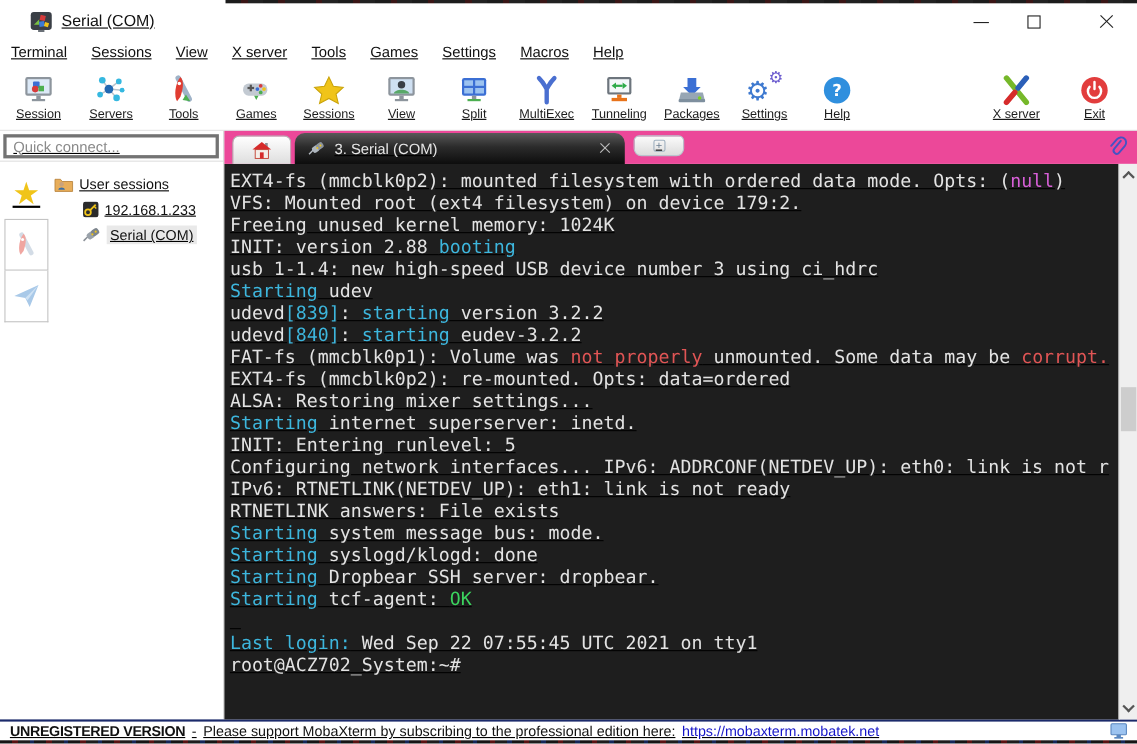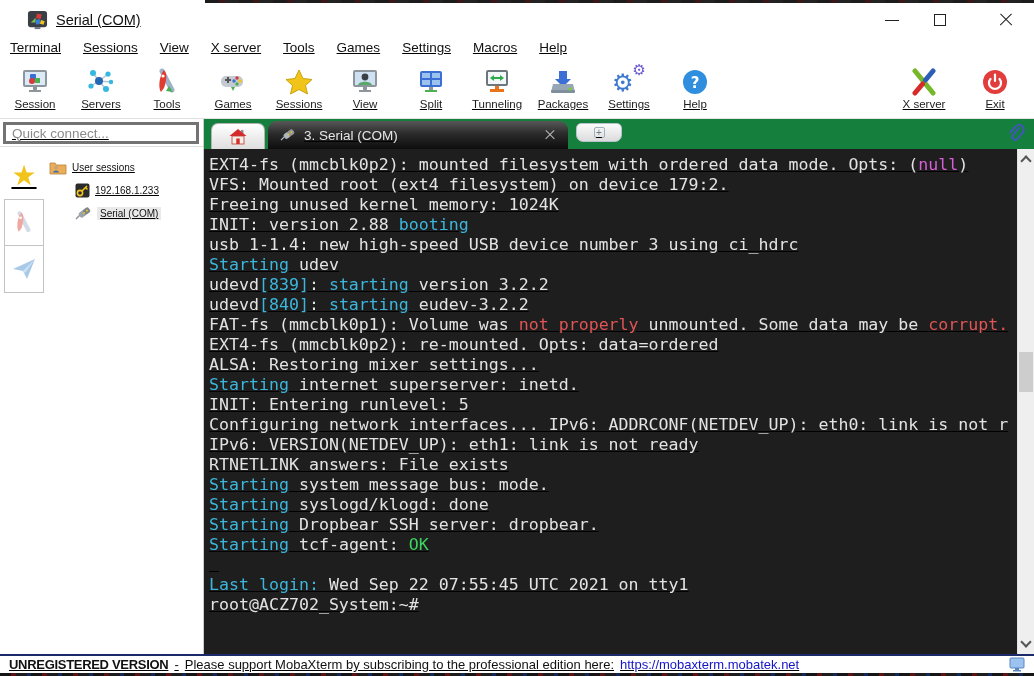--- a/index.html
+++ b/index.html
@@ -44,29 +44,29 @@
   
   .main { display:flex; height:535px; }
   .sidebar { width:204px; border-right:1px solid #cccccc; display:flex; flex-direction:column; background:#fff; }
   .qc-input { margin:3px 4px 2px 3px; height:22px; border:3px solid #737373; padding:0 6px; font-size:13.5px; color:#333; outline:none; font-family:"Liberation Sans",sans-serif; }
   .qc-input::placeholder { color:#8a8a8a; }
   .side-body { display:flex; flex:1; border-top:1px solid #dedede; }
   .side-strip { width:47px; padding:5px 0 0 4px; }
   .strip-cell { width:40px; height:47px; display:flex; align-items:center; justify-content:center; cursor:pointer; }
   .strip-cell.boxed { border:1px solid #c4c4c4; }
   .strip-cell + .strip-cell.boxed2 { border:1px solid #c4c4c4; border-top:none; }
-  .tree { flex:1; padding-top:9px; font-size:10px; color:#111; }
+  .tree { flex:1; padding-top:9px; font-size:13px; color:#111; }
   .tree-row { display:flex; align-items:center; gap:5px; height:23px; cursor:pointer; padding-left:2px; }
   .tree-row.child { padding-left:28px; }
   .tree-label { white-space:nowrap; }
   .tree-row.selected .tree-label { background:#e9e9e9; padding:1px 3px; }
 
   
   .right-col { flex:1; display:flex; flex-direction:column; position:relative; }
-  .tabbar { height:30px; display:flex; align-items:flex-end; background:#15803d; position:relative; }
+  .tabbar { height:30px; display:flex; align-items:flex-end; background:#ec4899; position:relative; }
   .tab-home { width:54px; height:26px; background:linear-gradient(#ffffff,#dedede); border:1px solid #b3b3b3; border-bottom:none;
     border-radius:7px 7px 0 0; margin-left:7px; display:flex; align-items:center; justify-content:center; cursor:pointer; }
   .tab-active { width:300px; height:28px; margin-left:3px; background:linear-gradient(#585858,#2b2b2b 45%,#0d0d0d);
     border-radius:9px 9px 0 0; display:flex; align-items:center; padding:0 12px; gap:8px; color:#e6e6e6; font-size:13.5px; cursor:pointer; }
   .tab-close { margin-left:auto; position:relative; width:12px; height:12px; cursor:pointer; }
   .tab-close::before,.tab-close::after { content:""; position:absolute; left:0; top:5px; width:12px; height:1.3px; background:#bdbdbd; }
   .tab-close::before { transform:rotate(45deg); }
   .tab-close::after { transform:rotate(-45deg); }
   .tab-plus { width:46px; height:19px; margin:0 0 7px 8px; background:linear-gradient(#fbfbfb,#dcdcdc); border:1px solid #b9c3cc;
     border-radius:5px 5px 7px 7px; display:flex; align-items:center; justify-content:center; cursor:pointer; }
@@ -230,20 +230,28 @@
             <rect x="16" y="5" width="8" height="5" fill="#9cc3f0"></rect>
           <rect x="6" y="12" width="8" height="5" fill="#9cc3f0"></rect>
             <rect x="16" y="12" width="8" height="5" fill="#9cc3f0"></rect>
           <rect x="13" y="19" width="4" height="3" fill="#8d959d"></rect>
           <rect x="9" y="22" width="12" height="2" fill="#4caf50"></rect>
         </svg>
       </div>
       <span>Split</span>
     </div>
 
+    <div class="tb-item">
+      <div class="tb-icon">
+        <svg width="30" height="28" viewBox="0 0 30 28">
+          <path d="M8 3 C13 8 13 10 15 13 C17 10 17 8 22 3 M15 13 L15 25" fill="none" stroke="#4a6fd0" stroke-width="4" stroke-linecap="round"></path>
+        </svg>
+      </div>
+      <span>MultiExec</span>
+    </div>
 
     <div class="tb-item">
       <div class="tb-icon">
         <svg width="30" height="28" viewBox="0 0 30 28">
           <rect x="4" y="2" width="22" height="16" rx="2" fill="#6d757d"></rect>
           <rect x="6" y="4" width="18" height="12" fill="#f4f7fa"></rect>
           <path d="M8 10 L12 7 L12 13 Z" fill="#2faa4a"></path>
             <path d="M22 10 L18 7 L18 13 Z" fill="#2faa4a"></path>
           <rect x="12" y="9" width="6" height="2" fill="#2faa4a"></rect>
           <rect x="13" y="18" width="4" height="3" fill="#e8731a"></rect>
@@ -403,21 +411,21 @@
             <div class="tline"><span style="color: rgb(227, 227, 227);">usb 1-1.4: new high-speed USB device number 3 using ci_hdrc</span></div>
             <div class="tline"><span style="color: rgb(61, 182, 221);">Starting</span><span style="color: rgb(227, 227, 227);"> udev</span></div>
             <div class="tline"><span style="color: rgb(227, 227, 227);">udevd</span><span style="color: rgb(61, 182, 221);">[839]</span><span style="color: rgb(227, 227, 227);">: </span><span style="color: rgb(61, 182, 221);">starting</span><span style="color: rgb(227, 227, 227);"> version 3.2.2</span></div>
             <div class="tline"><span style="color: rgb(227, 227, 227);">udevd</span><span style="color: rgb(61, 182, 221);">[840]</span><span style="color: rgb(227, 227, 227);">: </span><span style="color: rgb(61, 182, 221);">starting</span><span style="color: rgb(227, 227, 227);"> eudev-3.2.2</span></div>
             <div class="tline"><span style="color: rgb(227, 227, 227);">FAT-fs (mmcblk0p1): Volume was </span><span style="color: rgb(224, 85, 85);">not properly</span><span style="color: rgb(227, 227, 227);"> unmounted. Some data may be </span><span style="color: rgb(224, 85, 85);">corrupt.</span></div>
             <div class="tline"><span style="color: rgb(227, 227, 227);">EXT4-fs (mmcblk0p2): re-mounted. Opts: data=ordered</span></div>
             <div class="tline"><span style="color: rgb(227, 227, 227);">ALSA: Restoring mixer settings...</span></div>
             <div class="tline"><span style="color: rgb(61, 182, 221);">Starting</span><span style="color: rgb(227, 227, 227);"> internet superserver: inetd.</span></div>
             <div class="tline"><span style="color: rgb(227, 227, 227);">INIT: Entering runlevel: 5</span></div>
             <div class="tline"><span style="color: rgb(227, 227, 227);">Configuring network interfaces... IPv6: ADDRCONF(NETDEV_UP): eth0: link is not r</span></div>
-            <div class="tline"><span style="color: rgb(227, 227, 227);">IPv6: VERSION(NETDEV_UP): eth1: link is not ready</span></div>
+            <div class="tline"><span style="color: rgb(227, 227, 227);">IPv6: RTNETLINK(NETDEV_UP): eth1: link is not ready</span></div>
             <div class="tline"><span style="color: rgb(227, 227, 227);">RTNETLINK answers: File exists</span></div>
             <div class="tline"><span style="color: rgb(61, 182, 221);">Starting</span><span style="color: rgb(227, 227, 227);"> system message bus: mode.</span></div>
             <div class="tline"><span style="color: rgb(61, 182, 221);">Starting</span><span style="color: rgb(227, 227, 227);"> syslogd/klogd: done</span></div>
             <div class="tline"><span style="color: rgb(61, 182, 221);">Starting</span><span style="color: rgb(227, 227, 227);"> Dropbear SSH server: dropbear.</span></div>
             <div class="tline"><span style="color: rgb(61, 182, 221);">Starting</span><span style="color: rgb(227, 227, 227);"> tcf-agent: </span><span style="color: rgb(59, 212, 94);">OK</span></div>
             <div class="tline"><span style="color: rgb(227, 227, 227);"></span>&nbsp;</div>
             <div class="tline"><span style="color: rgb(61, 182, 221);">Last login:</span><span style="color: rgb(227, 227, 227);"> Wed Sep 22 07:55:45 UTC 2021 on tty1</span></div>
             <div class="tline"><span style="color: rgb(227, 227, 227);">root@ACZ702_System:~#</span></div>
           </div>
         <div class="term-scrollbar">

